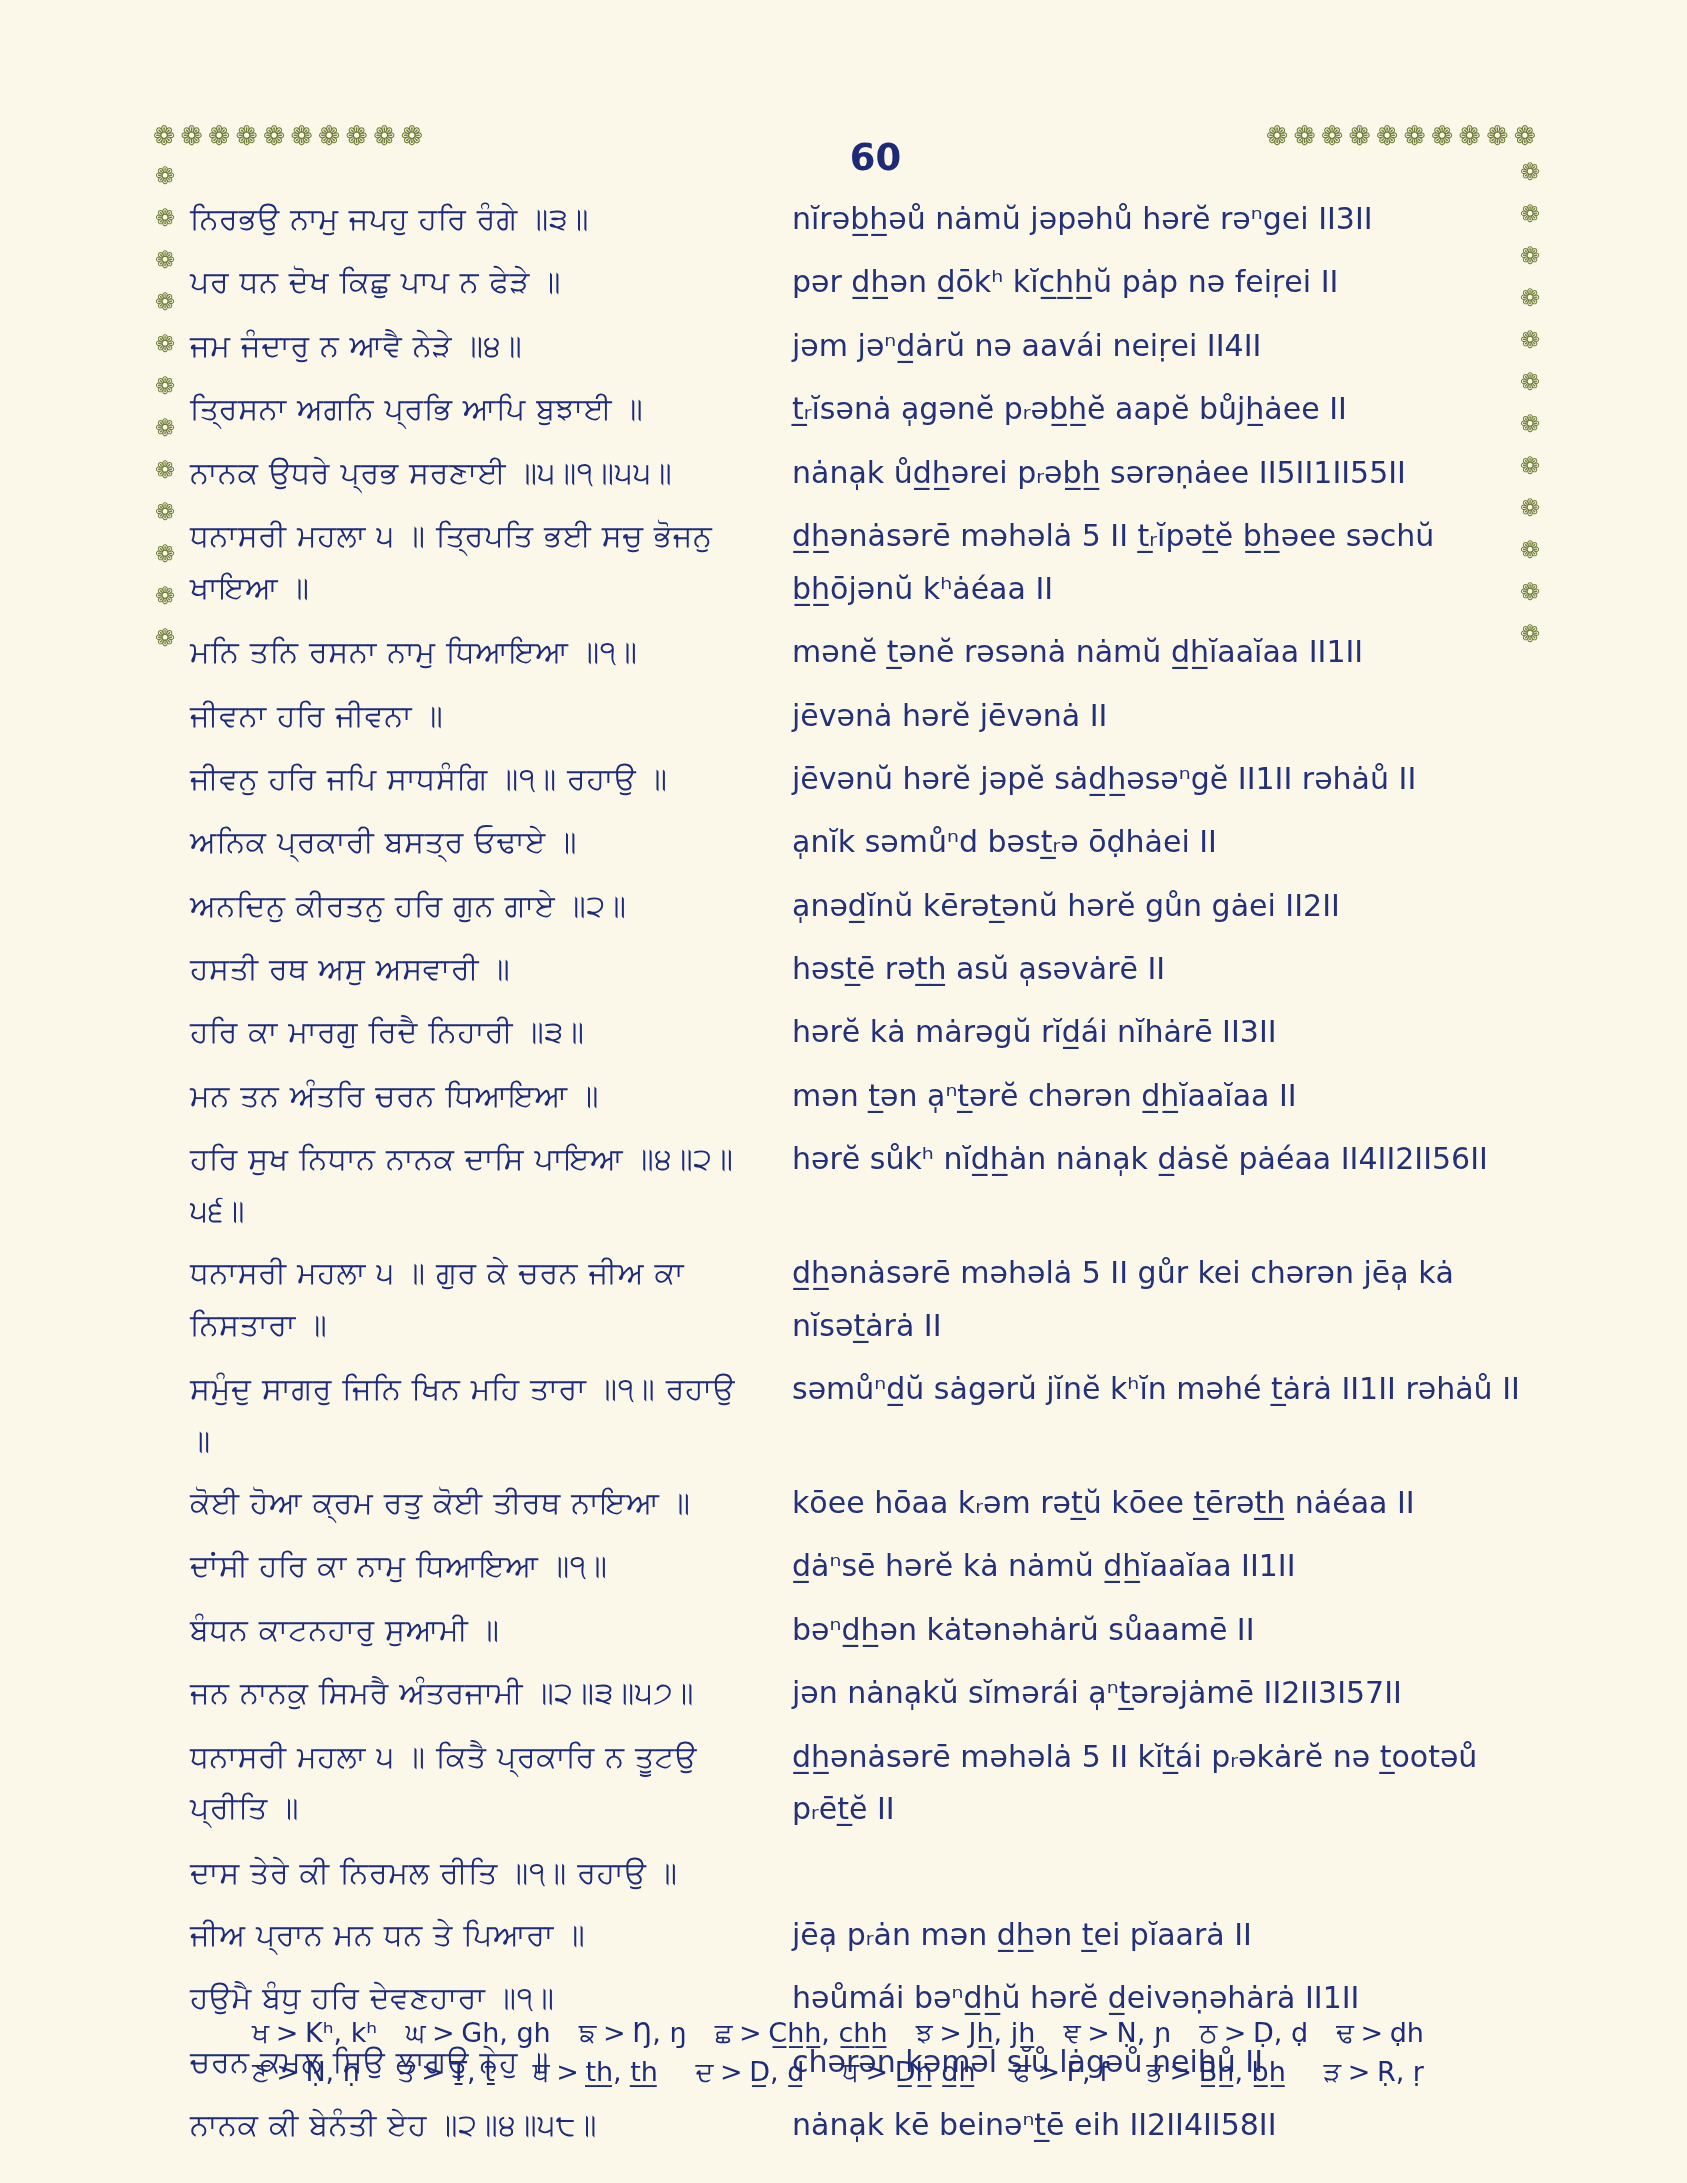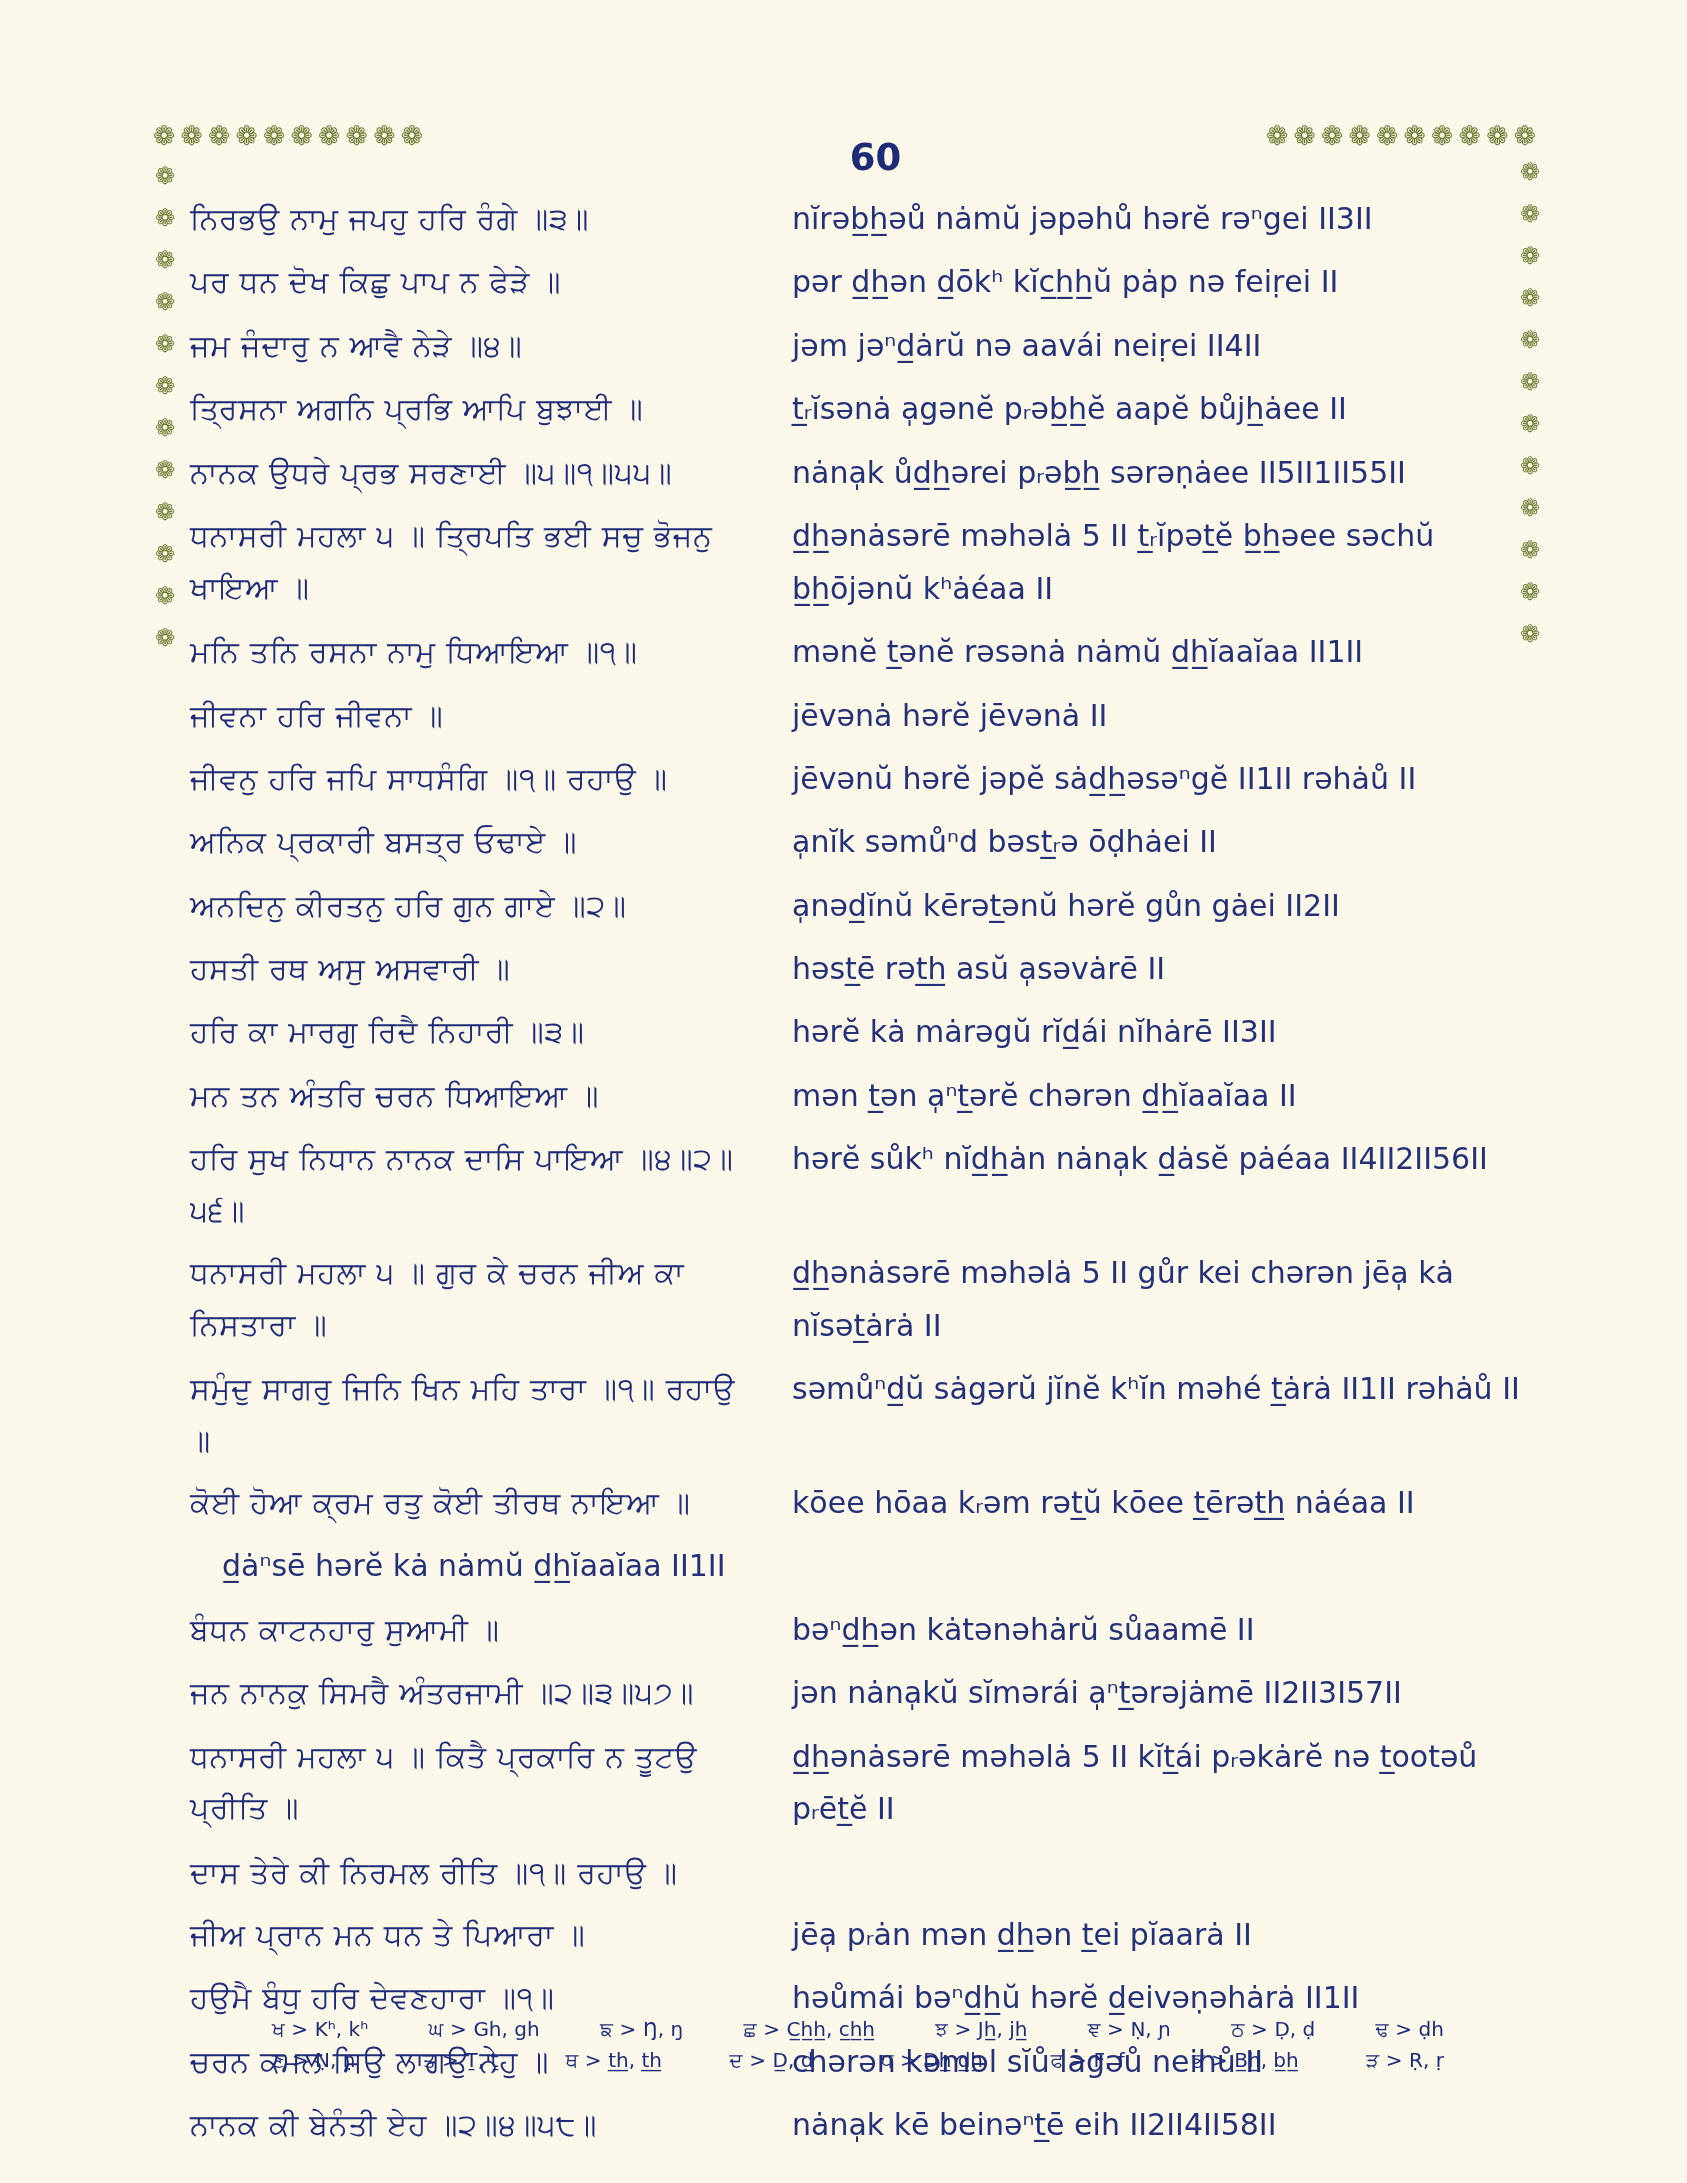--- a/index.html
+++ b/index.html
@@ -24,21 +24,21 @@
   .g-cell{
     width:570px;flex:0 0 570px;
     font-size:30px;line-height:1.72;color:#1e2b78;
     letter-spacing:0.7px;
   }
   .r-cell{
     flex:1 1 auto;margin-left:32px;
     font-size:30px;line-height:1.76;color:#243178;
   }
   
-  .legend{position:absolute;left:272px;top:2017px;width:1172px;font-size:20px;color:#1e2b78;}
+  .legend{position:absolute;left:252px;top:2017px;width:1172px;font-size:27px;color:#1e2b78;}
   .legend-row{display:flex;justify-content:space-between;margin-bottom:6.6px;}
   .legend-item{white-space:nowrap;}
   .legend-item .sep{padding:0 6.6px;}
 </style>
 </head>
 <body>
 
 <div class="flower-row" id="flowers-top-left" style="left:153px;top:123px;">
     <span class="flower">❁</span>
     <span class="flower">❁</span>
@@ -161,20 +161,21 @@
     </div>
     <div class="verse-row">
       <div class="g-cell">ਸਮੁੰਦੁ ਸਾਗਰੁ ਜਿਨਿ ਖਿਨ ਮਹਿ ਤਾਰਾ ॥੧॥ ਰਹਾਉ ॥</div>
       <div class="r-cell">səmůⁿd̲ŭ sȧgərŭ jĭnĕ kʰĭn məhé t̲ȧrȧ II1II rəhȧů II</div>
     </div>
     <div class="verse-row">
       <div class="g-cell">ਕੋਈ ਹੋਆ ਕ੍ਰਮ ਰਤੁ ਕੋਈ ਤੀਰਥ ਨਾਇਆ ॥</div>
       <div class="r-cell">kōee hōaa kᵣəm rət̲ŭ kōee t̲ērət̲h̲ nȧéaa II</div>
     </div>
     <div class="verse-row">
+      <div class="g-cell">ਦਾਂਸੀ ਹਰਿ ਕਾ ਨਾਮੁ ਧਿਆਇਆ ॥੧॥</div>
       <div class="r-cell">d̲ȧⁿsē hərĕ kȧ nȧmŭ d̲h̲ĭaaĭaa II1II</div>
     </div>
     <div class="verse-row">
       <div class="g-cell">ਬੰਧਨ ਕਾਟਨਹਾਰੁ ਸੁਆਮੀ ॥</div>
       <div class="r-cell">bəⁿd̲h̲ən kȧtənəhȧrŭ sůaamē II</div>
     </div>
     <div class="verse-row">
       <div class="g-cell">ਜਨ ਨਾਨਕੁ ਸਿਮਰੈ ਅੰਤਰਜਾਮੀ ॥੨॥੩॥੫੭॥</div>
       <div class="r-cell">jən nȧna̩kŭ sĭmərái a̩ⁿt̲ərəjȧmē II2II3I57II</div>
     </div>

